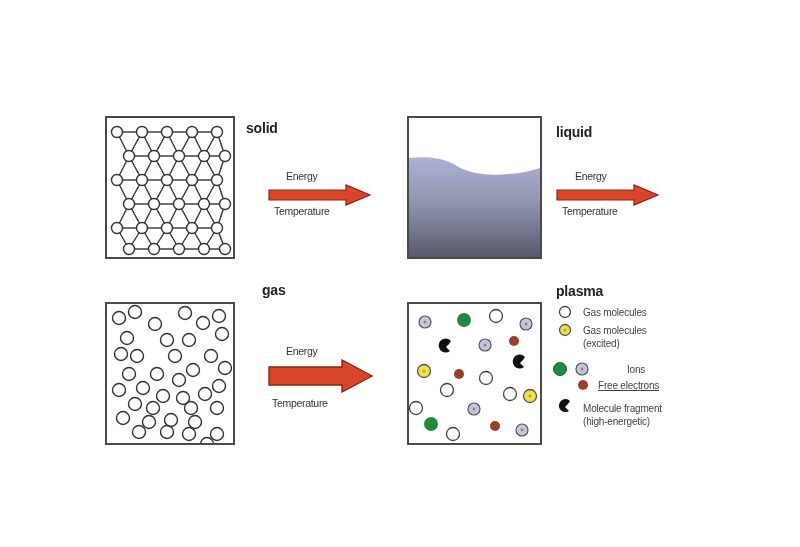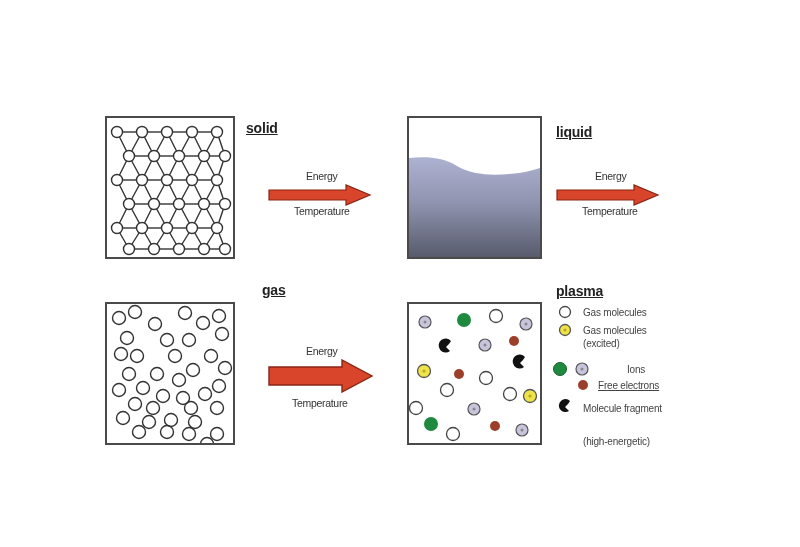--- a/index.html
+++ b/index.html
@@ -1,22 +1,22 @@
 <!DOCTYPE html>
 <html><head>
 <meta charset="utf-8">
 <style>
   html, body { margin: 0; padding: 0; background: #ffffff; }
   body { width: 800px; height: 547px; position: relative; overflow: hidden;
          font-family: "Liberation Sans", sans-serif; }
   .abs { position: absolute; }
   .box { position: absolute; border: 2px solid #4a4a4a; box-sizing: border-box; background: #fff; }
-  .state-label { position: absolute; font-weight: bold; font-size: 14px; color: #222; letter-spacing: -0.2px; text-decoration: underline; }
+  .state-label { position: absolute; font-weight: bold; font-size: 14px; color: #222; letter-spacing: -0.2px; }
   .arrow-wrap { position: absolute; }
-  .arrow-text { position: absolute; font-size: 10.5px; color: #333; white-space: nowrap; letter-spacing: -0.3px; margin-left: 20px; }
+  .arrow-text { position: absolute; font-size: 10.5px; color: #333; white-space: nowrap; letter-spacing: -0.3px; }
   .legend-item { position: absolute; font-size: 10px; color: #444; white-space: nowrap; letter-spacing: -0.2px; line-height: 12px; }
   svg { display: block; }
 </style>
 </head>
 <body>
 
 <div class="box" style="left:105px; top:116px; width:130px; height:143px;">
   <svg width="126" height="139" viewBox="0 0 126 139">
     <g stroke="#333" stroke-width="1.4" fill="#fff" id="lattice">
         <line x1="10" y1="14" x2="35" y2="14"></line>
@@ -266,14 +266,14 @@
 
   <svg class="abs" style="left:577px; top:379px;" width="12" height="12">
       <circle cx="6" cy="6" r="5" fill="#9c3f2a"></circle>
     </svg>
   <div class="legend-item" style="left:598px; top:380px;text-decoration:underline;">Free electrons</div>
 
   <svg class="abs" style="left:557px; top:398px;" width="16" height="16">
       <path d="M13,3 A6.5,6.5 0 1 0 12,13 L8,9 L11,6 Z" fill="#111"></path>
     </svg>
   <div class="legend-item" style="left:583px; top:403px;">Molecule fragment</div>
-  <div class="legend-item" style="left:583px; top:416px;margin-top:20px;">(high-energetic)</div>
+  <div class="legend-item" style="left:583px; top:416px;">(high-energetic)</div>
 </div>
 
 </body></html>

